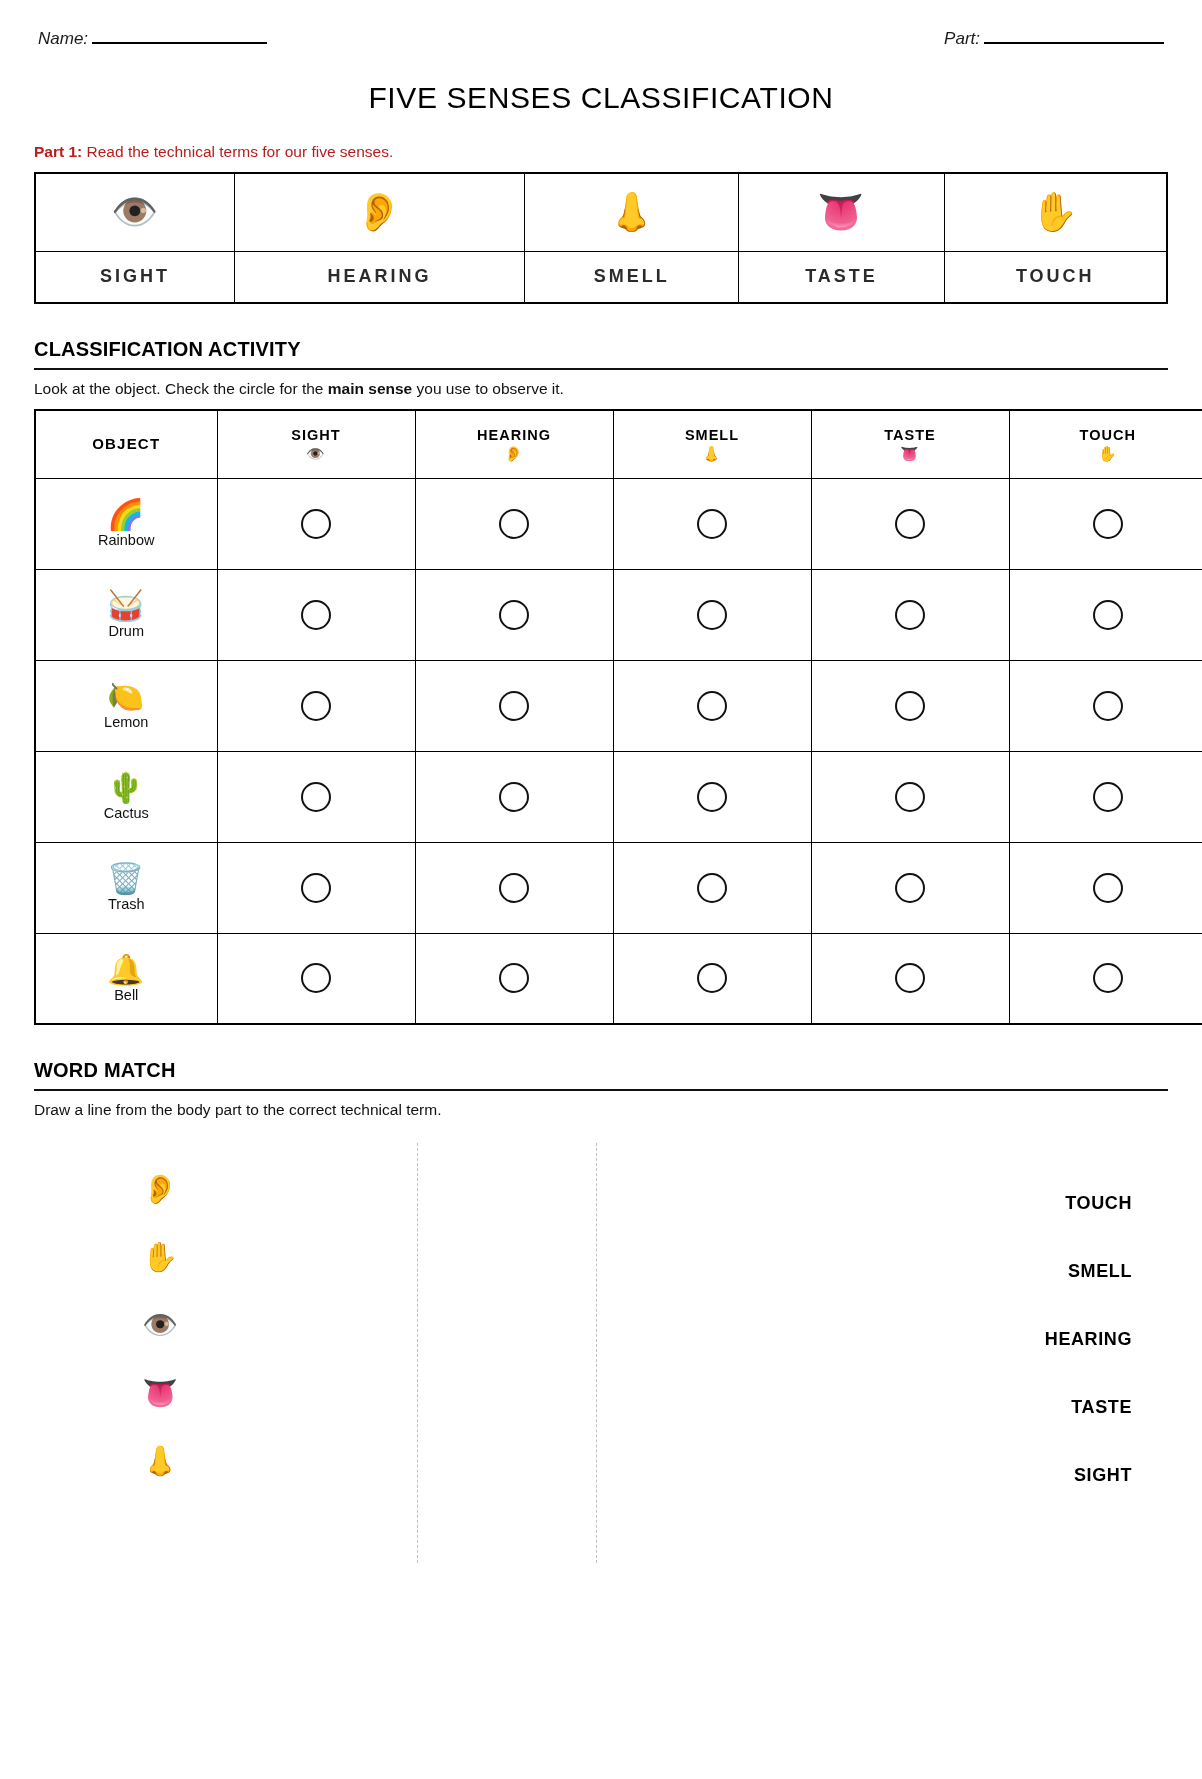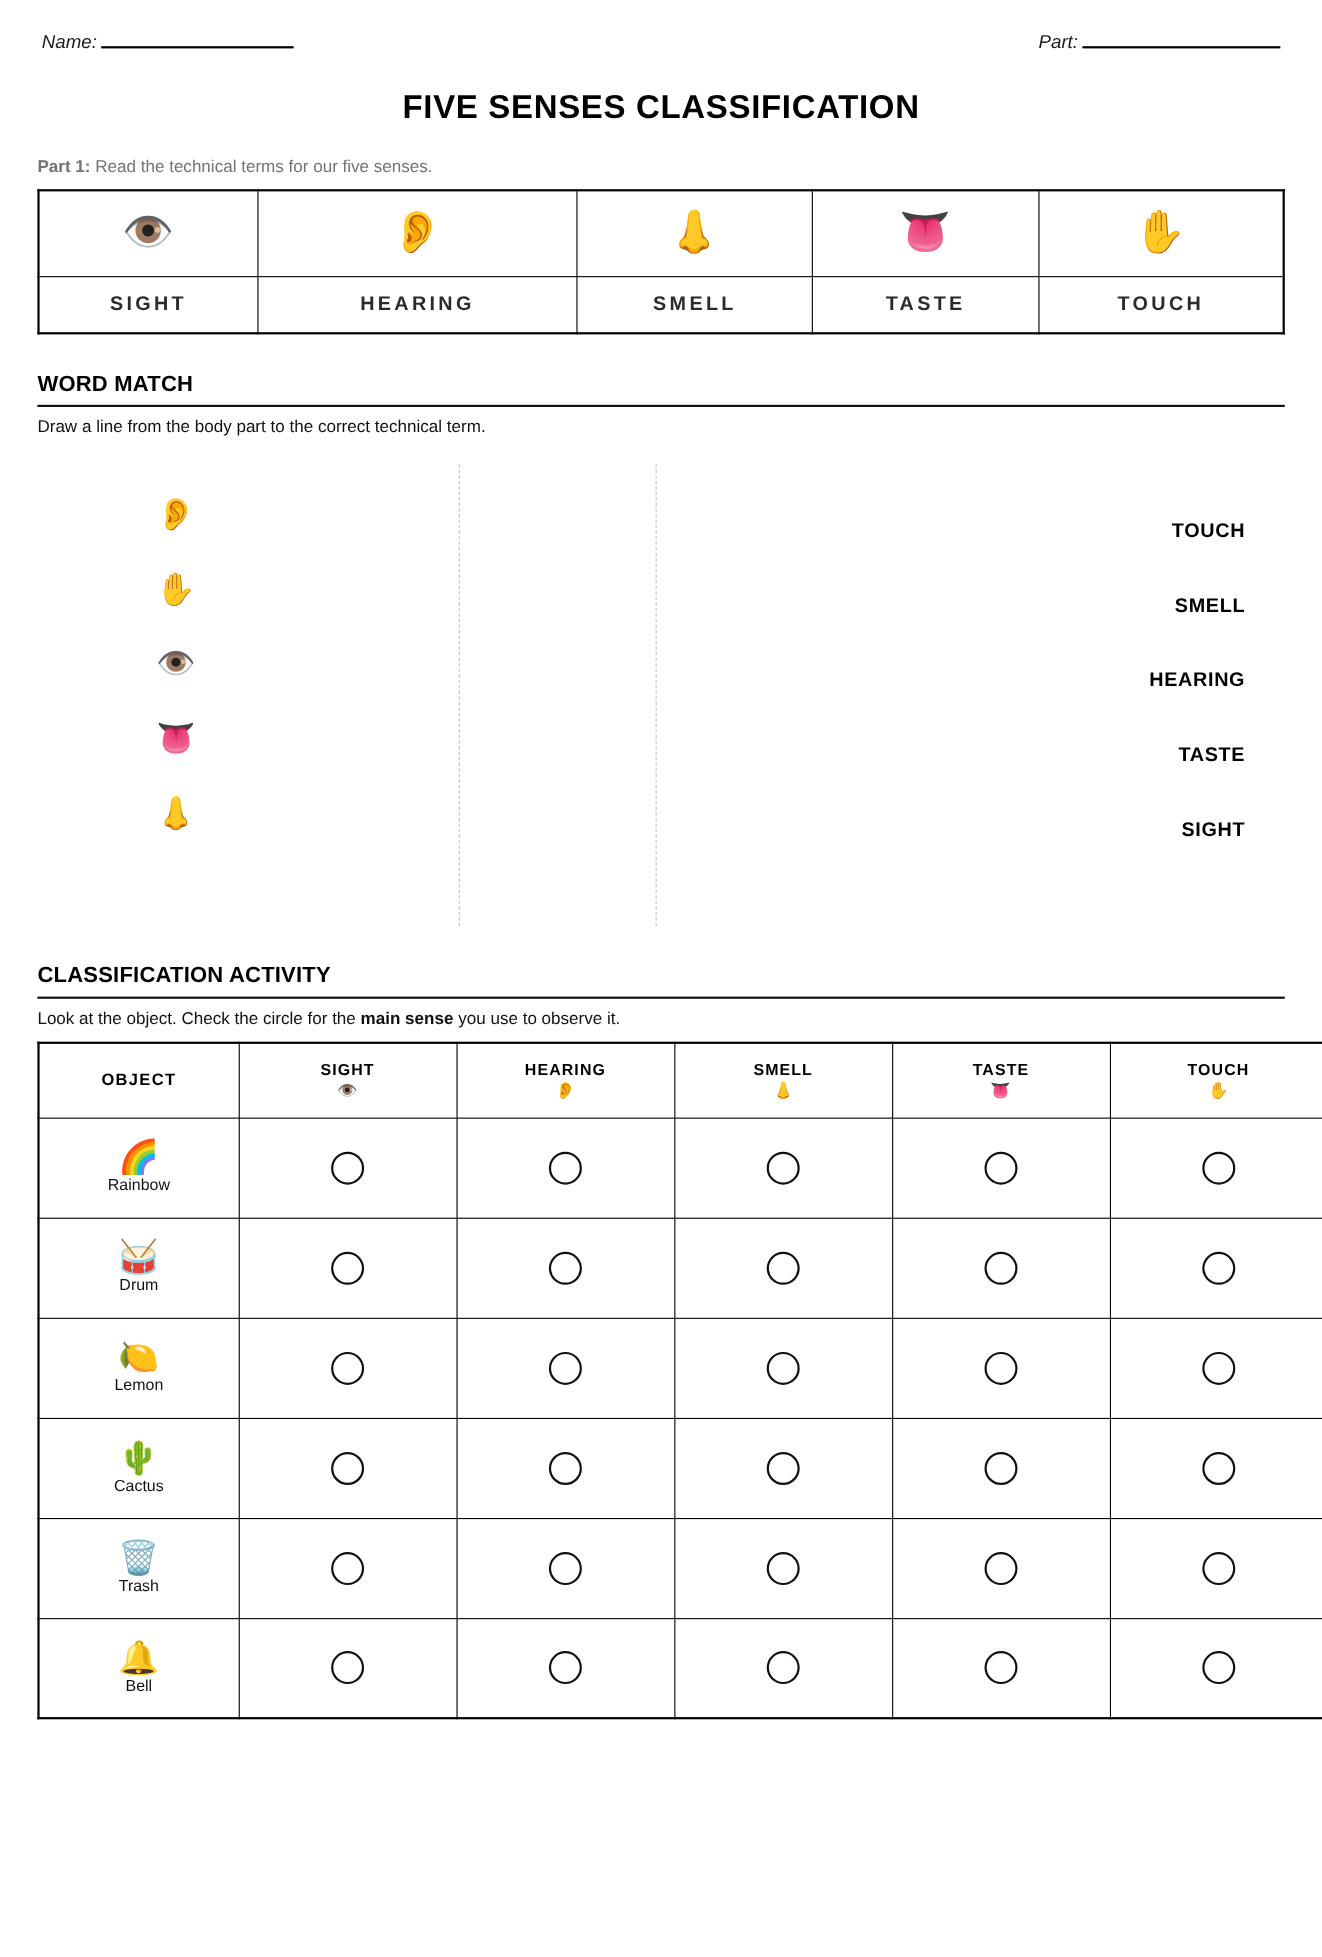--- a/index.html
+++ b/index.html
@@ -34,31 +34,31 @@
   .field { display: flex; align-items: flex-end; gap: 4px; }
   .field-label { font-size: 17px; line-height: 1; }
   .rule { display: inline-block; height: 2px; background: #000; margin-bottom: 3px; }
   .rule-name { width: 175px; }
   .rule-date { width: 180px; }
 
   
   .title-block { text-align: center; margin-bottom: 28px; }
   .title {
     font-size: 30px;
-    font-weight: bold;
+    font-weight: normal;
     letter-spacing: 0.6px;
     color: #000;
     margin: 0 0 6px 0;
   }
   .subtitle { font-size: 16px; color: #222; margin: 0; }
 
   
   .part-line {
     font-size: 15.5px;
-    color: #737373;
+    color: #b91c1c;
     margin-bottom: 11px;
   }
   .part-line b { font-weight: bold; }
 
   table { border-collapse: collapse; width: 100%; }
 
   .senses-table { border: 2px solid #000; }
   .senses-table td {
     border: 1px solid #000;
     text-align: center;
@@ -214,20 +214,194 @@
       </tr>
       <tr class="labels">
         <td class="sense-name">SIGHT</td>
         <td class="sense-name">HEARING</td>
         <td class="sense-name">SMELL</td>
         <td class="sense-name">TASTE</td>
         <td class="sense-name">TOUCH</td>
       </tr>
     </tbody>
   </table>
+
+  <div class="section">
+    <h2 class="section-title">CLASSIFICATION ACTIVITY</h2>
+    <div class="section-hr"></div>
+    <div class="section-instr">
+      <span>Look at the object. Check the circle for the </span><b>main sense</b><span> you use to observe it.</span>
+    </div>
+
+    <table class="class-table">
+      <colgroup>
+        <col class="col-object">
+        <col class="col-sense">
+          <col class="col-sense">
+          <col class="col-sense">
+          <col class="col-sense">
+          <col class="col-sense">
+      </colgroup>
+      <thead>
+        <tr>
+          <td>
+            <span class="hdr-object">OBJECT</span>
+          </td>
+          <td>
+            <span class="hdr-sense-name">SIGHT</span>
+            <span class="hdr-sense-emoji">👁️</span>
+          </td>
+          <td>
+            <span class="hdr-sense-name">HEARING</span>
+            <span class="hdr-sense-emoji">👂</span>
+          </td>
+          <td>
+            <span class="hdr-sense-name">SMELL</span>
+            <span class="hdr-sense-emoji">👃</span>
+          </td>
+          <td>
+            <span class="hdr-sense-name">TASTE</span>
+            <span class="hdr-sense-emoji">👅</span>
+          </td>
+          <td>
+            <span class="hdr-sense-name">TOUCH</span>
+            <span class="hdr-sense-emoji">✋</span>
+          </td>
+        </tr>
+      </thead>
+      <tbody>
+        <tr>
+          <td>
+            <span class="obj-emoji">🌈</span>
+            <span class="obj-name">Rainbow</span>
+          </td>
+          <td>
+              <div class="bubble"></div>
+            </td>
+          <td>
+              <div class="bubble"></div>
+            </td>
+          <td>
+              <div class="bubble"></div>
+            </td>
+          <td>
+              <div class="bubble"></div>
+            </td>
+          <td>
+              <div class="bubble"></div>
+            </td>
+        </tr>
+        <tr>
+          <td>
+            <span class="obj-emoji">🥁</span>
+            <span class="obj-name">Drum</span>
+          </td>
+          <td>
+              <div class="bubble"></div>
+            </td>
+          <td>
+              <div class="bubble"></div>
+            </td>
+          <td>
+              <div class="bubble"></div>
+            </td>
+          <td>
+              <div class="bubble"></div>
+            </td>
+          <td>
+              <div class="bubble"></div>
+            </td>
+        </tr>
+        <tr>
+          <td>
+            <span class="obj-emoji">🍋</span>
+            <span class="obj-name">Lemon</span>
+          </td>
+          <td>
+              <div class="bubble"></div>
+            </td>
+          <td>
+              <div class="bubble"></div>
+            </td>
+          <td>
+              <div class="bubble"></div>
+            </td>
+          <td>
+              <div class="bubble"></div>
+            </td>
+          <td>
+              <div class="bubble"></div>
+            </td>
+        </tr>
+        <tr>
+          <td>
+            <span class="obj-emoji">🌵</span>
+            <span class="obj-name">Cactus</span>
+          </td>
+          <td>
+              <div class="bubble"></div>
+            </td>
+          <td>
+              <div class="bubble"></div>
+            </td>
+          <td>
+              <div class="bubble"></div>
+            </td>
+          <td>
+              <div class="bubble"></div>
+            </td>
+          <td>
+              <div class="bubble"></div>
+            </td>
+        </tr>
+        <tr>
+          <td>
+            <span class="obj-emoji">🗑️</span>
+            <span class="obj-name">Trash</span>
+          </td>
+          <td>
+              <div class="bubble"></div>
+            </td>
+          <td>
+              <div class="bubble"></div>
+            </td>
+          <td>
+              <div class="bubble"></div>
+            </td>
+          <td>
+              <div class="bubble"></div>
+            </td>
+          <td>
+              <div class="bubble"></div>
+            </td>
+        </tr>
+        <tr>
+          <td>
+            <span class="obj-emoji">🔔</span>
+            <span class="obj-name">Bell</span>
+          </td>
+          <td>
+              <div class="bubble"></div>
+            </td>
+          <td>
+              <div class="bubble"></div>
+            </td>
+          <td>
+              <div class="bubble"></div>
+            </td>
+          <td>
+              <div class="bubble"></div>
+            </td>
+          <td>
+              <div class="bubble"></div>
+            </td>
+        </tr>
+      </tbody>
+    </table>
+  </div>
 
   <div class="section">
     <h2 class="section-title">WORD MATCH</h2>
     <div class="section-hr"></div>
     <div class="section-instr">Draw a line from the body part to the correct technical term.</div>
 
     <div class="match-area">
       <div class="match-dash dash-a"></div>
       <div class="match-dash dash-b"></div>
       <div class="match-cols">
@@ -242,187 +416,13 @@
           <div class="match-item-word">TOUCH</div>
           <div class="match-item-word">SMELL</div>
           <div class="match-item-word">HEARING</div>
           <div class="match-item-word">TASTE</div>
           <div class="match-item-word">SIGHT</div>
         </div>
       </div>
     </div>
   </div>
 
-  <div class="section">
-    <h2 class="section-title">CLASSIFICATION ACTIVITY</h2>
-    <div class="section-hr"></div>
-    <div class="section-instr">
-      <span>Look at the object. Check the circle for the </span><b>main sense</b><span> you use to observe it.</span>
-    </div>
-
-    <table class="class-table">
-      <colgroup>
-        <col class="col-object">
-        <col class="col-sense">
-          <col class="col-sense">
-          <col class="col-sense">
-          <col class="col-sense">
-          <col class="col-sense">
-      </colgroup>
-      <thead>
-        <tr>
-          <td>
-            <span class="hdr-object">OBJECT</span>
-          </td>
-          <td>
-            <span class="hdr-sense-name">SIGHT</span>
-            <span class="hdr-sense-emoji">👁️</span>
-          </td>
-          <td>
-            <span class="hdr-sense-name">HEARING</span>
-            <span class="hdr-sense-emoji">👂</span>
-          </td>
-          <td>
-            <span class="hdr-sense-name">SMELL</span>
-            <span class="hdr-sense-emoji">👃</span>
-          </td>
-          <td>
-            <span class="hdr-sense-name">TASTE</span>
-            <span class="hdr-sense-emoji">👅</span>
-          </td>
-          <td>
-            <span class="hdr-sense-name">TOUCH</span>
-            <span class="hdr-sense-emoji">✋</span>
-          </td>
-        </tr>
-      </thead>
-      <tbody>
-        <tr>
-          <td>
-            <span class="obj-emoji">🌈</span>
-            <span class="obj-name">Rainbow</span>
-          </td>
-          <td>
-              <div class="bubble"></div>
-            </td>
-          <td>
-              <div class="bubble"></div>
-            </td>
-          <td>
-              <div class="bubble"></div>
-            </td>
-          <td>
-              <div class="bubble"></div>
-            </td>
-          <td>
-              <div class="bubble"></div>
-            </td>
-        </tr>
-        <tr>
-          <td>
-            <span class="obj-emoji">🥁</span>
-            <span class="obj-name">Drum</span>
-          </td>
-          <td>
-              <div class="bubble"></div>
-            </td>
-          <td>
-              <div class="bubble"></div>
-            </td>
-          <td>
-              <div class="bubble"></div>
-            </td>
-          <td>
-              <div class="bubble"></div>
-            </td>
-          <td>
-              <div class="bubble"></div>
-            </td>
-        </tr>
-        <tr>
-          <td>
-            <span class="obj-emoji">🍋</span>
-            <span class="obj-name">Lemon</span>
-          </td>
-          <td>
-              <div class="bubble"></div>
-            </td>
-          <td>
-              <div class="bubble"></div>
-            </td>
-          <td>
-              <div class="bubble"></div>
-            </td>
-          <td>
-              <div class="bubble"></div>
-            </td>
-          <td>
-              <div class="bubble"></div>
-            </td>
-        </tr>
-        <tr>
-          <td>
-            <span class="obj-emoji">🌵</span>
-            <span class="obj-name">Cactus</span>
-          </td>
-          <td>
-              <div class="bubble"></div>
-            </td>
-          <td>
-              <div class="bubble"></div>
-            </td>
-          <td>
-              <div class="bubble"></div>
-            </td>
-          <td>
-              <div class="bubble"></div>
-            </td>
-          <td>
-              <div class="bubble"></div>
-            </td>
-        </tr>
-        <tr>
-          <td>
-            <span class="obj-emoji">🗑️</span>
-            <span class="obj-name">Trash</span>
-          </td>
-          <td>
-              <div class="bubble"></div>
-            </td>
-          <td>
-              <div class="bubble"></div>
-            </td>
-          <td>
-              <div class="bubble"></div>
-            </td>
-          <td>
-              <div class="bubble"></div>
-            </td>
-          <td>
-              <div class="bubble"></div>
-            </td>
-        </tr>
-        <tr>
-          <td>
-            <span class="obj-emoji">🔔</span>
-            <span class="obj-name">Bell</span>
-          </td>
-          <td>
-              <div class="bubble"></div>
-            </td>
-          <td>
-              <div class="bubble"></div>
-            </td>
-          <td>
-              <div class="bubble"></div>
-            </td>
-          <td>
-              <div class="bubble"></div>
-            </td>
-          <td>
-              <div class="bubble"></div>
-            </td>
-        </tr>
-      </tbody>
-    </table>
-  </div>
-
 </div>
 
 </body></html>

